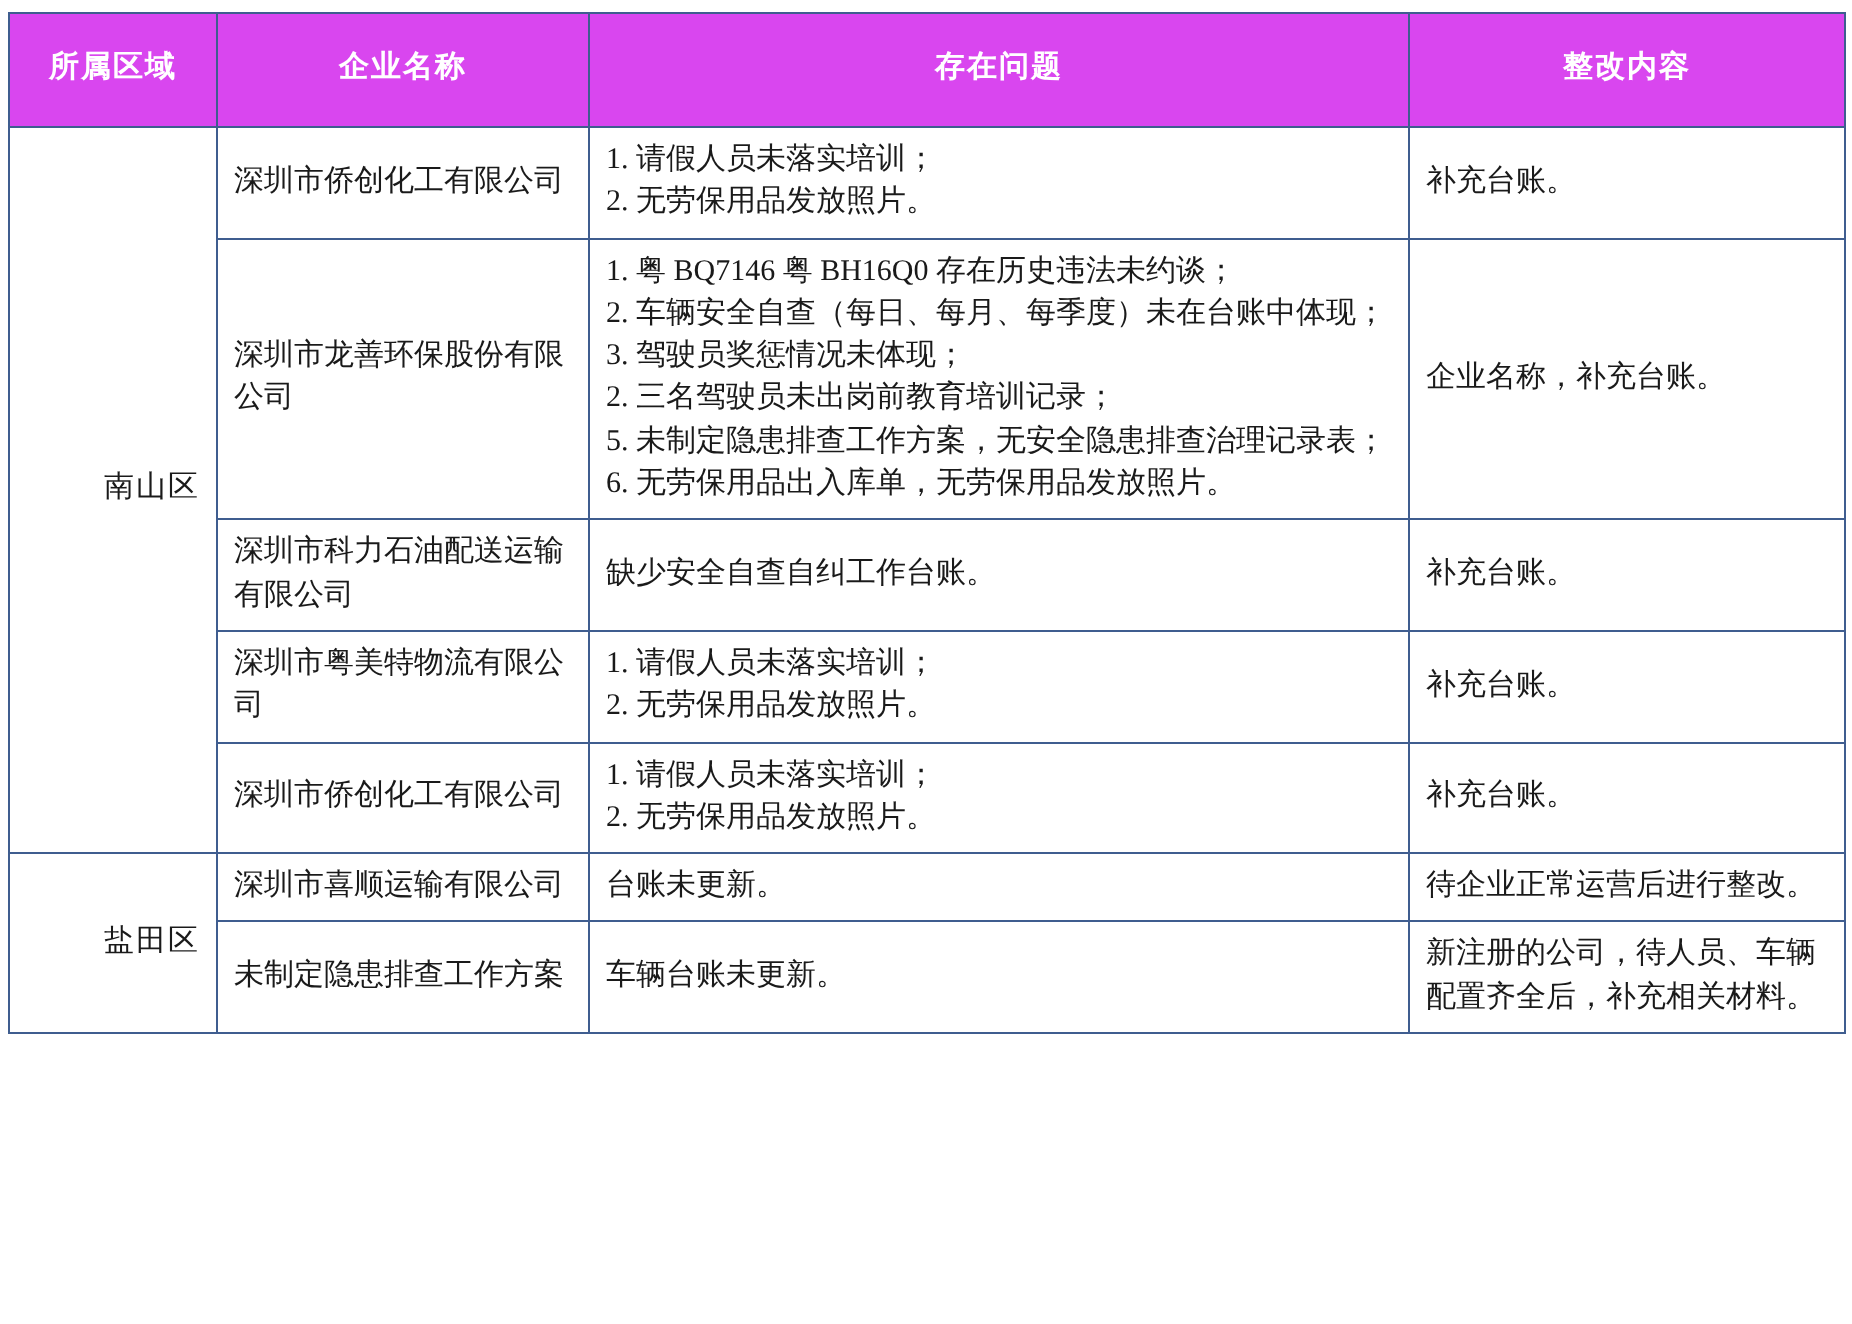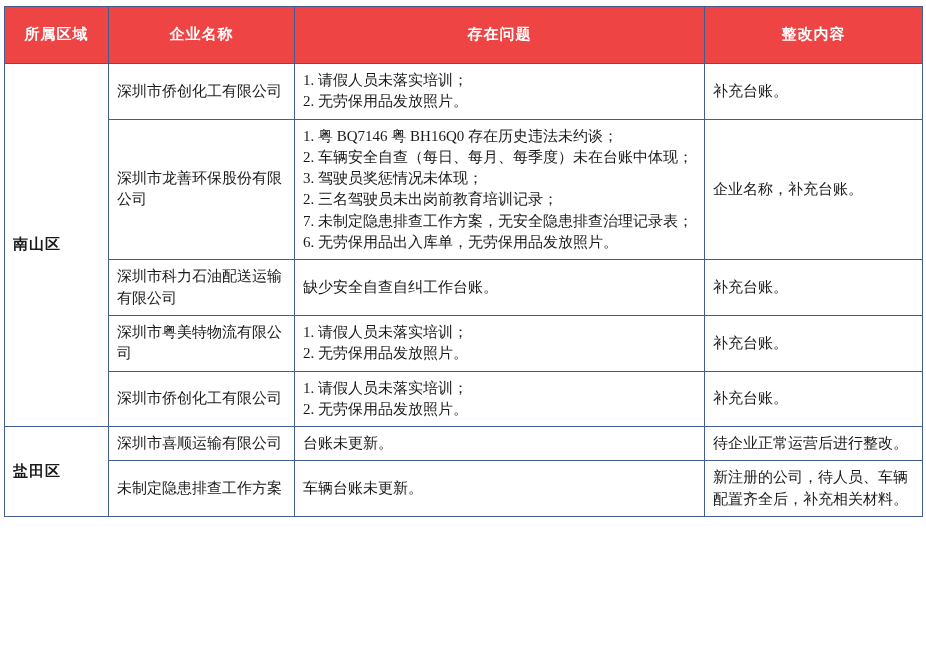--- a/index.html
+++ b/index.html
@@ -27,34 +27,33 @@
     border: 1px solid #3f5d8f;
   }
   table.grid th, table.grid td {
     border: 1px solid #3f5d8f;
     vertical-align: middle;
     padding: 6px 8px;
     font-size: 15px;
     line-height: 1.42;
   }
   thead th {
-    background: #ef4444;
+    background: #d946ef;
     color: #ffffff;
     font-weight: bold;
     text-align: center;
     font-size: 18px;
     height: 44px;
     padding: 4px 6px;
     letter-spacing: 1px;
   }
   td.region {
-    text-align: left;
+    text-align: right;
     font-size: 16px;
     letter-spacing: 1px;
-    font-weight: bold;
   }
   td.company {
     font-size: 15px;
     line-height: 1.5;
   }
   td.issues, td.fix {
     text-align: left;
     font-size: 15px;
     line-height: 1.55;
   }
@@ -99,21 +98,21 @@
           <span class="ln">补充台账。</span>
         </td>
       </tr>
       <tr>
         <td class="company">深圳市龙善环保股份有限公司</td>
         <td class="issues">
           <span class="ln">1. 粤 BQ7146 粤 BH16Q0 存在历史违法未约谈；</span>
           <span class="ln">2. 车辆安全自查（每日、每月、每季度）未在台账中体现；</span>
           <span class="ln">3. 驾驶员奖惩情况未体现；</span>
           <span class="ln">2. 三名驾驶员未出岗前教育培训记录；</span>
-          <span class="ln">7. 未制定隐患排查工作方案，无安全隐患排查治理记录表；</span>
+          <span class="ln">5. 未制定隐患排查工作方案，无安全隐患排查治理记录表；</span>
           <span class="ln">6. 无劳保用品出入库单，无劳保用品发放照片。</span>
         </td>
         <td class="fix">
           <span class="ln">企业名称，补充台账。</span>
         </td>
       </tr>
       <tr>
         <td class="company">深圳市科力石油配送运输有限公司</td>
         <td class="issues">
           <span class="ln">缺少安全自查自纠工作台账。</span>

